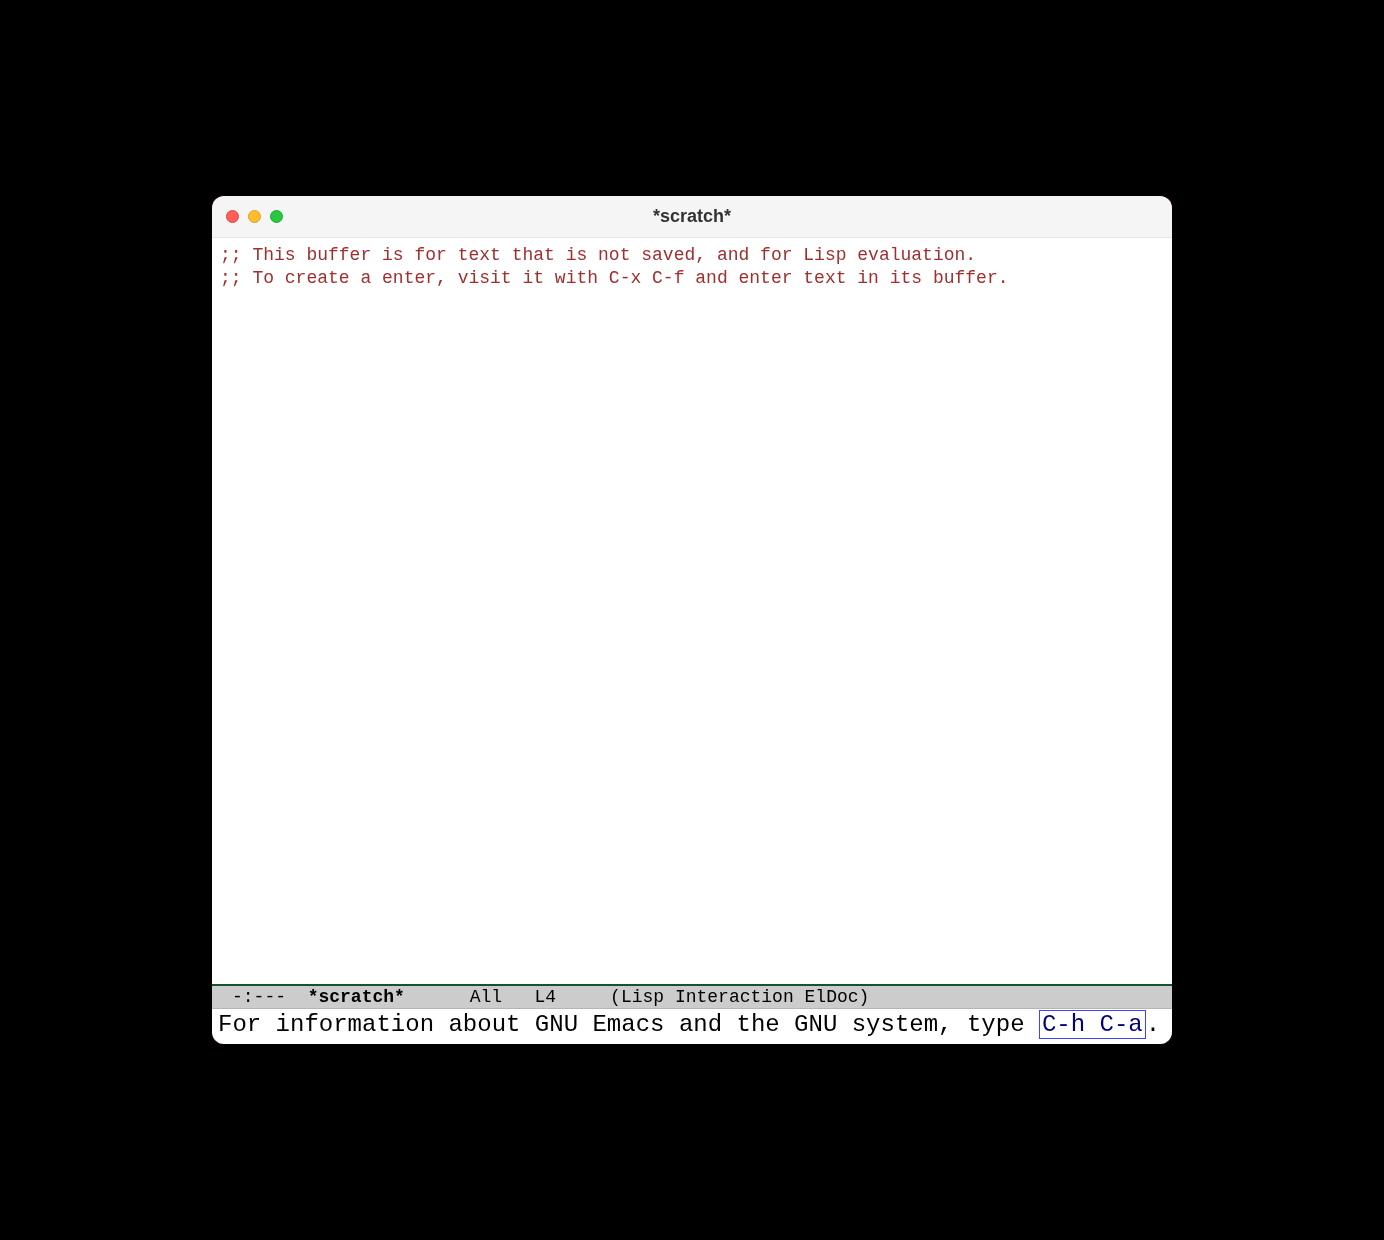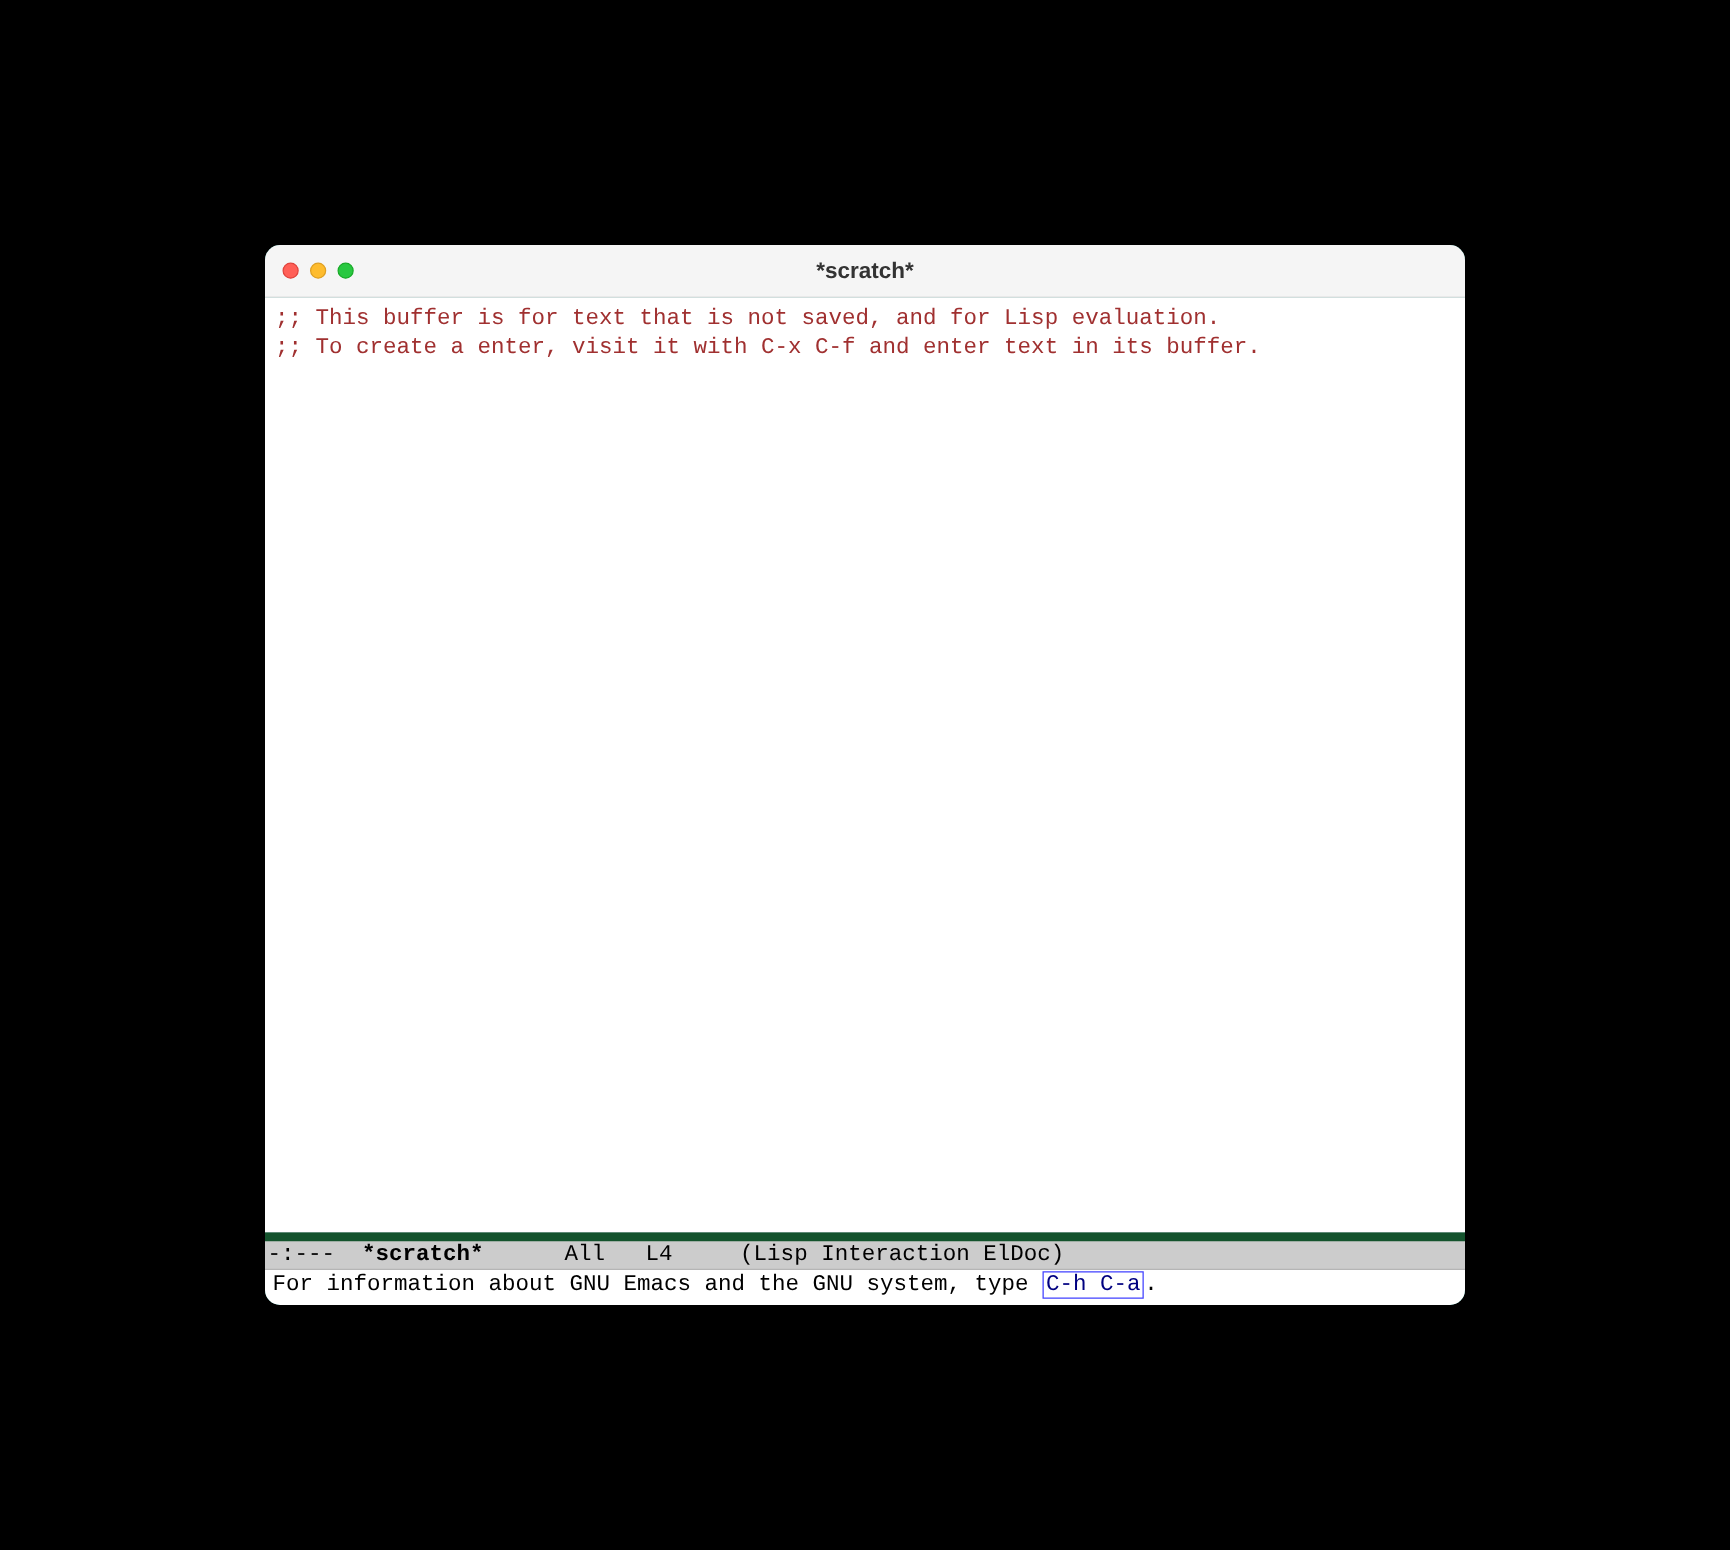--- a/index.html
+++ b/index.html
@@ -12,21 +12,21 @@
       width: 1384px;
       height: 1240px;
       display: flex;
       align-items: center;
       justify-content: center;
       font-family: Menlo, Monaco, "Courier New", monospace;
     }
     .window {
       width: 960px;
       height: 848px;
-      background: #0f766e;
+      background: #b91c1c;
       border-radius: 12px;
       overflow: hidden;
       display: flex;
       flex-direction: column;
       box-shadow: 0 20px 60px rgba(0,0,0,0.5);
     }
     .titlebar {
       height: 42px;
       background: #f5f5f5;
       display: flex;
@@ -66,32 +66,32 @@
       font-size: 18px;
       line-height: 1.3;
       white-space: pre;
       color: #a03030;
       overflow: hidden;
     }
     .modeline {
       background: #cccccc;
       color: #000000;
       font-size: 18px;
-      padding: 1px 2px;
+      padding: 1px 20px;
       white-space: pre;
-      border-top: 7px solid #14532d;
+      border-top: 2px solid #14532d;
       border-bottom: 1px solid #b5b5b5;
     }
     .modeline .bufname {
       font-weight: bold;
     }
     .minibuffer {
       background: #ffffff;
       color: #000000;
-      font-size: 18px;
+      font-size: 24px;
       padding: 2px 6px 6px 6px;
       white-space: pre;
     }
     .minibuffer .keybox {
       border: 1px solid #4040ff;
       padding: 0 2px;
       color: #000080;
     }
   </style>
 </head>

